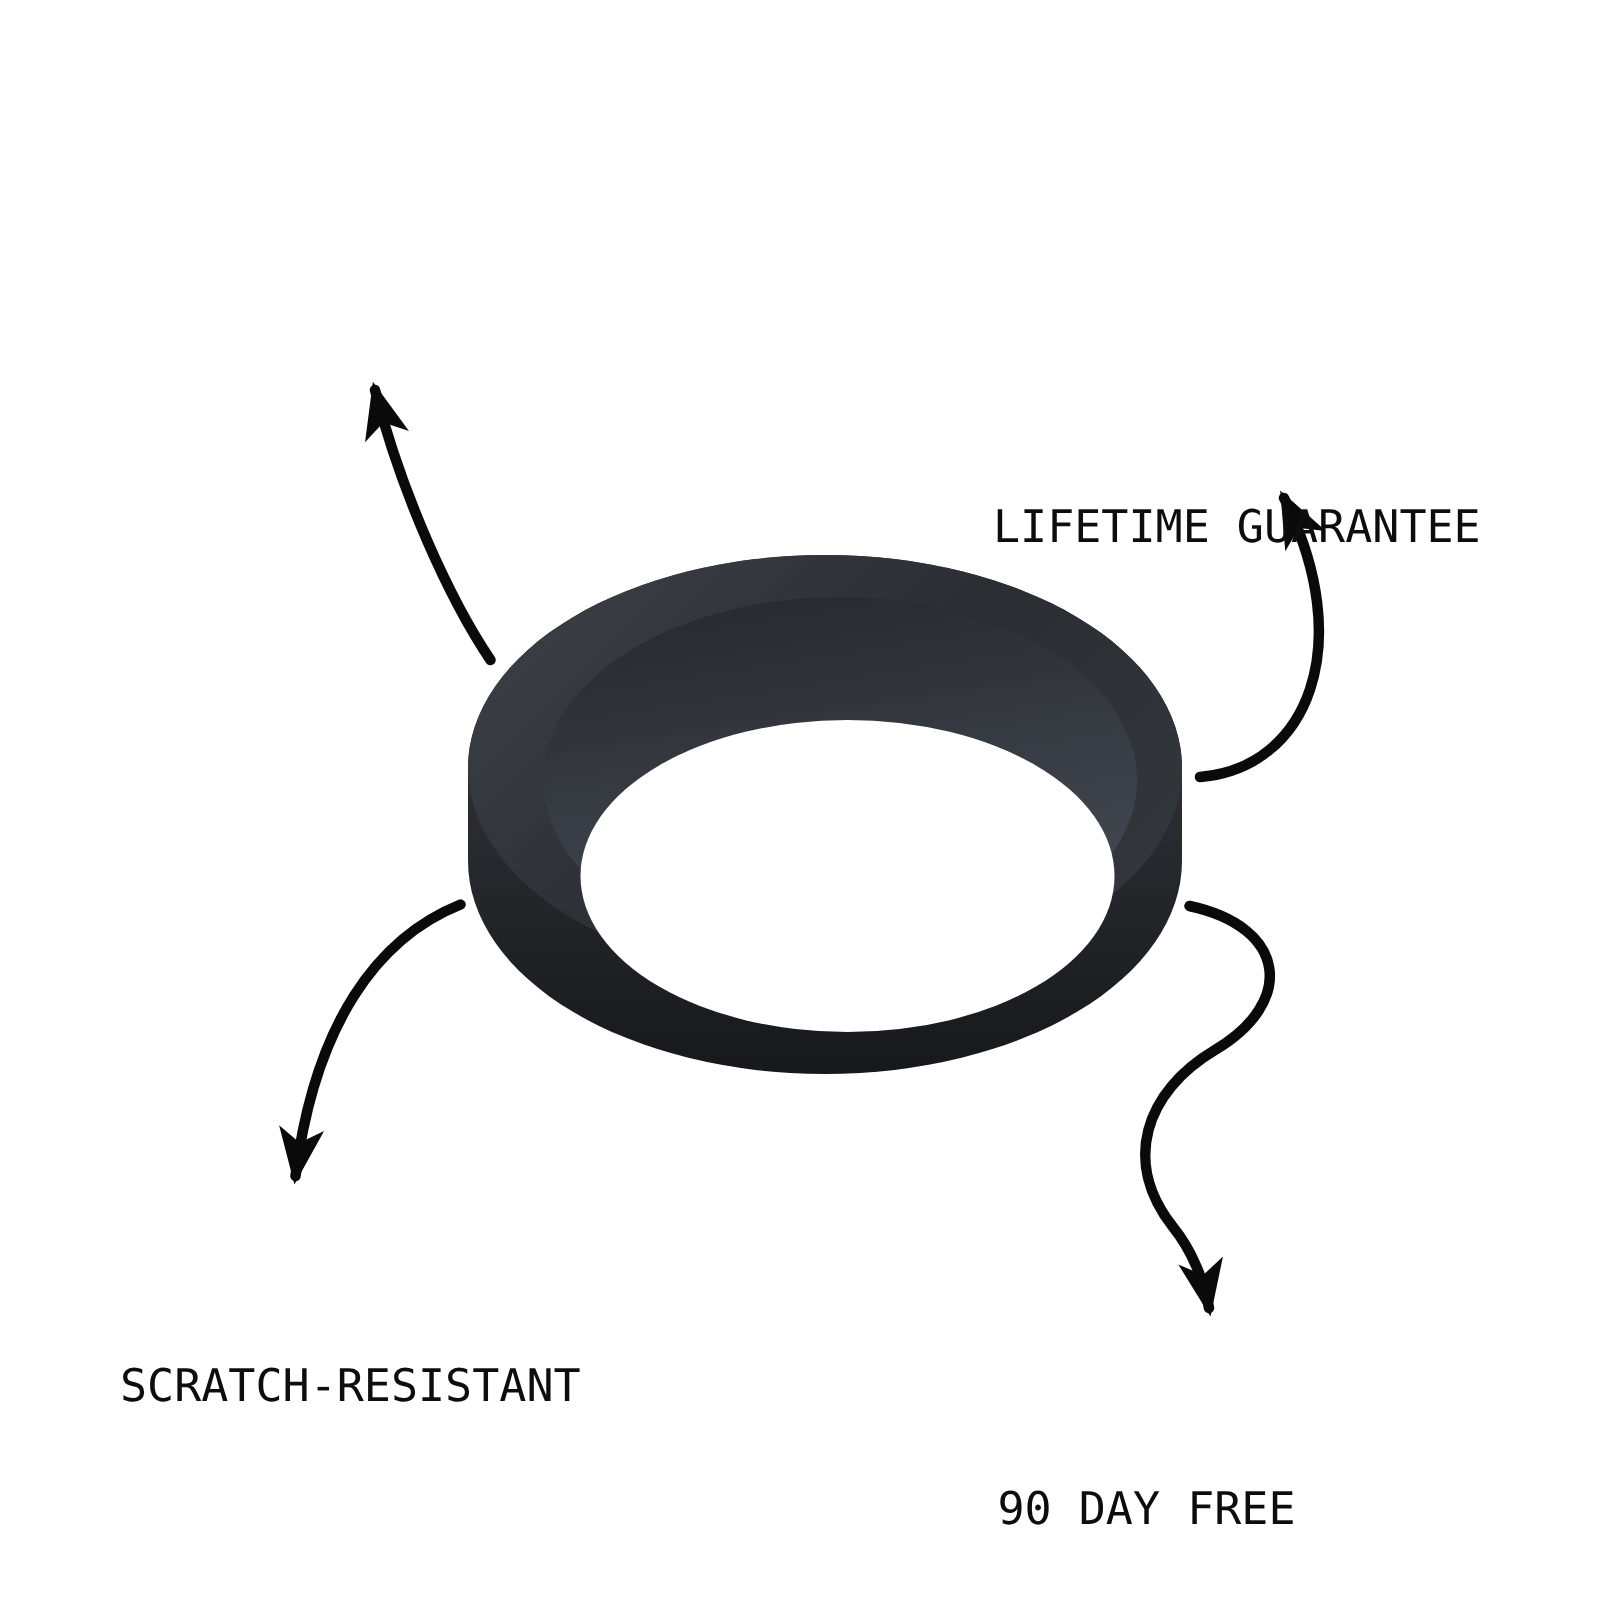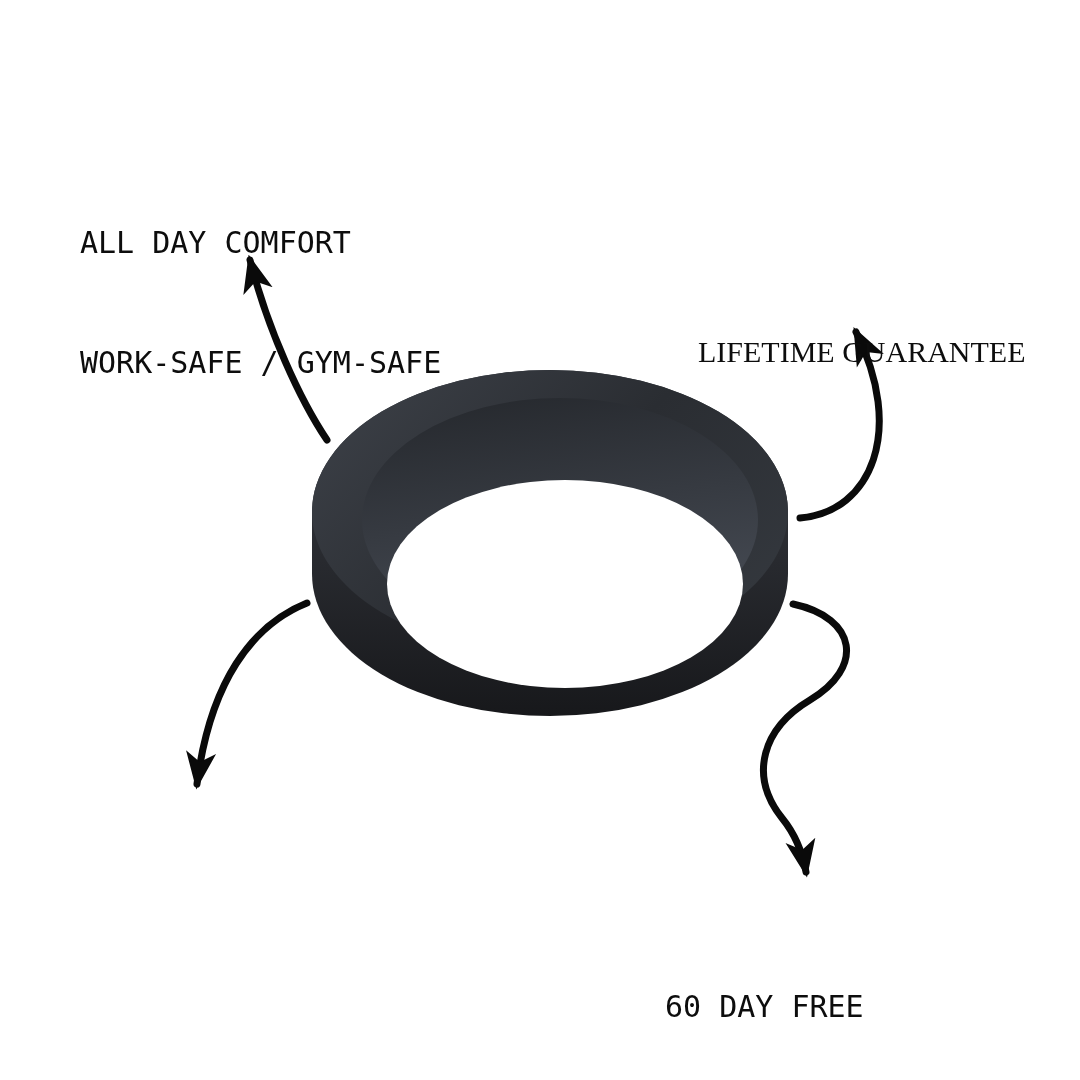--- a/index.html
+++ b/index.html
@@ -19,21 +19,21 @@
   .callout {
     position: absolute;
     font-size: 30px;
     line-height: 40px;
     font-weight: normal;
     color: #0d0d0d;
     white-space: pre;
     letter-spacing: 0;
   }
   .callout-tl { left: 80px;  top: 143px; }
-  .callout-tr { left: 698px; top: 252px; font-family: Liberation Serif, serif; }
+  .callout-tr { left: 662px; top: 252px; }
   .callout-bl { left: 80px;  top: 825px; }
   .callout-br { left: 665px; top: 907px; }
 </style>
 </head>
 <body>
 
 <div class="stage">
 
   <svg class="graphic" viewBox="0 0 1080 1080" xmlns="http://www.w3.org/2000/svg">
     <defs>
@@ -64,30 +64,27 @@
     </g>
 
     <g fill="none" stroke="#0a0a0a" stroke-width="7" stroke-linecap="round">
       <path d="M 327 440 C 300 400 268 330 250 260" marker-end="url(#arrowhead)"></path>
       <path d="M 800 518 C 872 512 905 430 856 332" marker-end="url(#arrowhead)"></path>
       <path d="M 307 603 C 252 625 210 682 197 784" marker-end="url(#arrowhead)"></path>
       <path d="M 793 604 C 858 618 864 668 810 700 C 763 728 748 775 782 818 C 795 834 803 855 806 872" marker-end="url(#arrowhead)"></path>
     </g>
   </svg>
 
-  <div class="callout callout-tl">
-    <div>ALL DAY COMFORT</div>
-    <div>WORK-SAFE / GYM-SAFE</div>
-  </div>
 
   <div class="callout callout-tr">
     <div>LIFETIME GUARANTEE</div>
   </div>
 
   <div class="callout callout-bl">
+    <div>SCRATCH-RESISTANT</div>
   </div>
 
   <div class="callout callout-br">
-    <div>60 DAY FREE</div>
+    <div>90 DAY FREE</div>
     
   </div>
 
 </div>
 
 </body></html>

